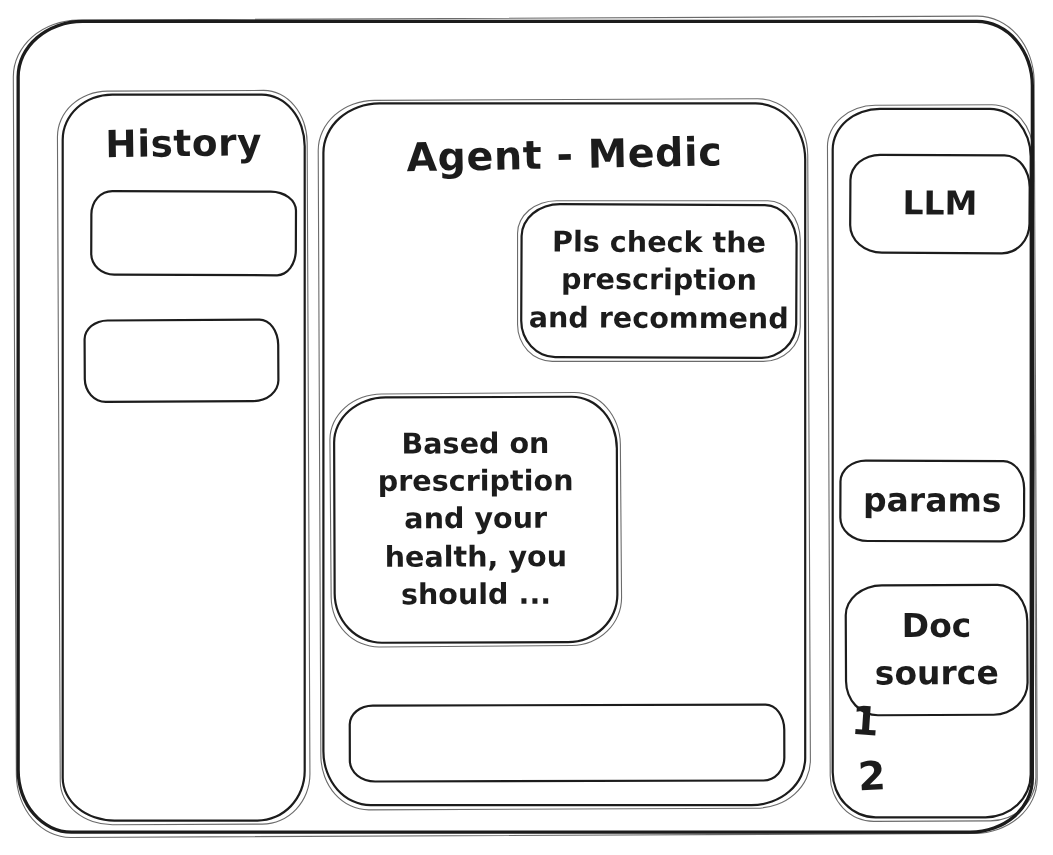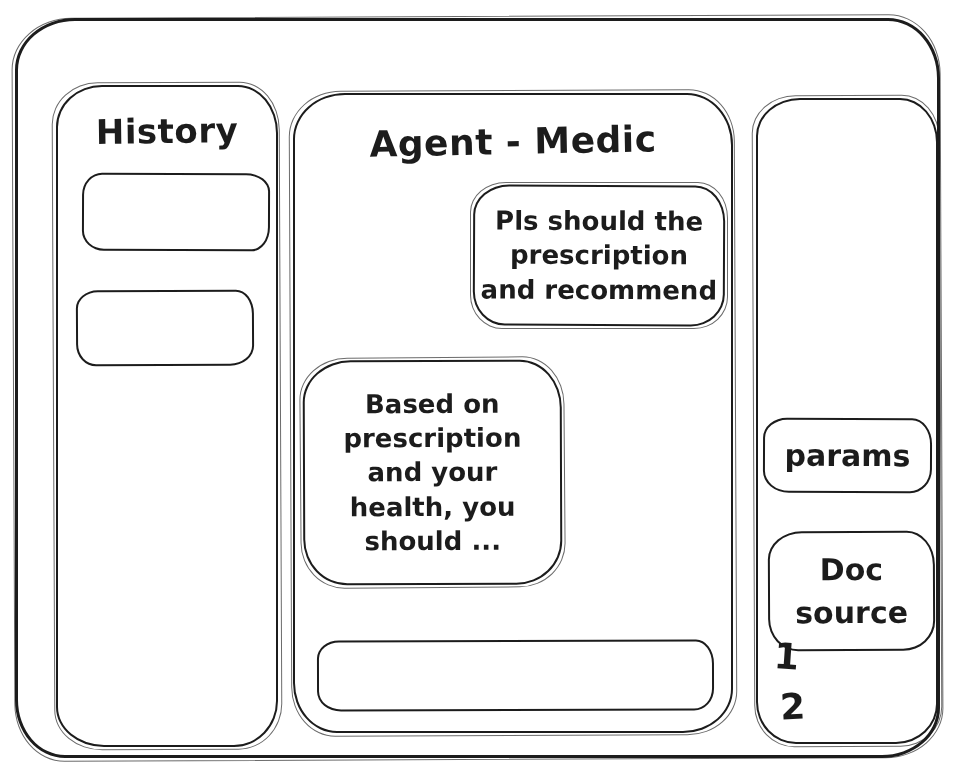--- a/index.html
+++ b/index.html
@@ -184,39 +184,42 @@
     <div class="sketch history-panel">
       <div class="panel-title history-title">History</div>
       <div class="sketch flat history-item-1"></div>
       <div class="sketch flat history-item-2"></div>
     </div>
 
     <div class="sketch chat-panel">
       <div class="panel-title chat-title">Agent - Medic</div>
 
       <div class="sketch bubble user-bubble">
-        <span class="bubble-text">Pls should the
+        <span class="bubble-text">Pls check the
 prescription
 and recommend</span>
       </div>
 
       <div class="sketch bubble assistant-bubble">
         <span class="bubble-text">Based on
 prescription
 and your
 health, you
 should ...</span>
       </div>
 
       <div class="sketch flat input-box">
         <input type="text" value="" style="">
       </div>
     </div>
 
     <div class="sketch tools-panel">
+      <div class="sketch flat tool-box tool-llm">
+        <span class="tool-label">LLM</span>
+      </div>
 
 
       <div class="sketch flat tool-box tool-doc">
         <span class="tool-label">Doc source</span>
       </div>
 
       <div class="sketch flat tool-box tool-params">
         <span class="tool-label">params</span>
       </div>
 

